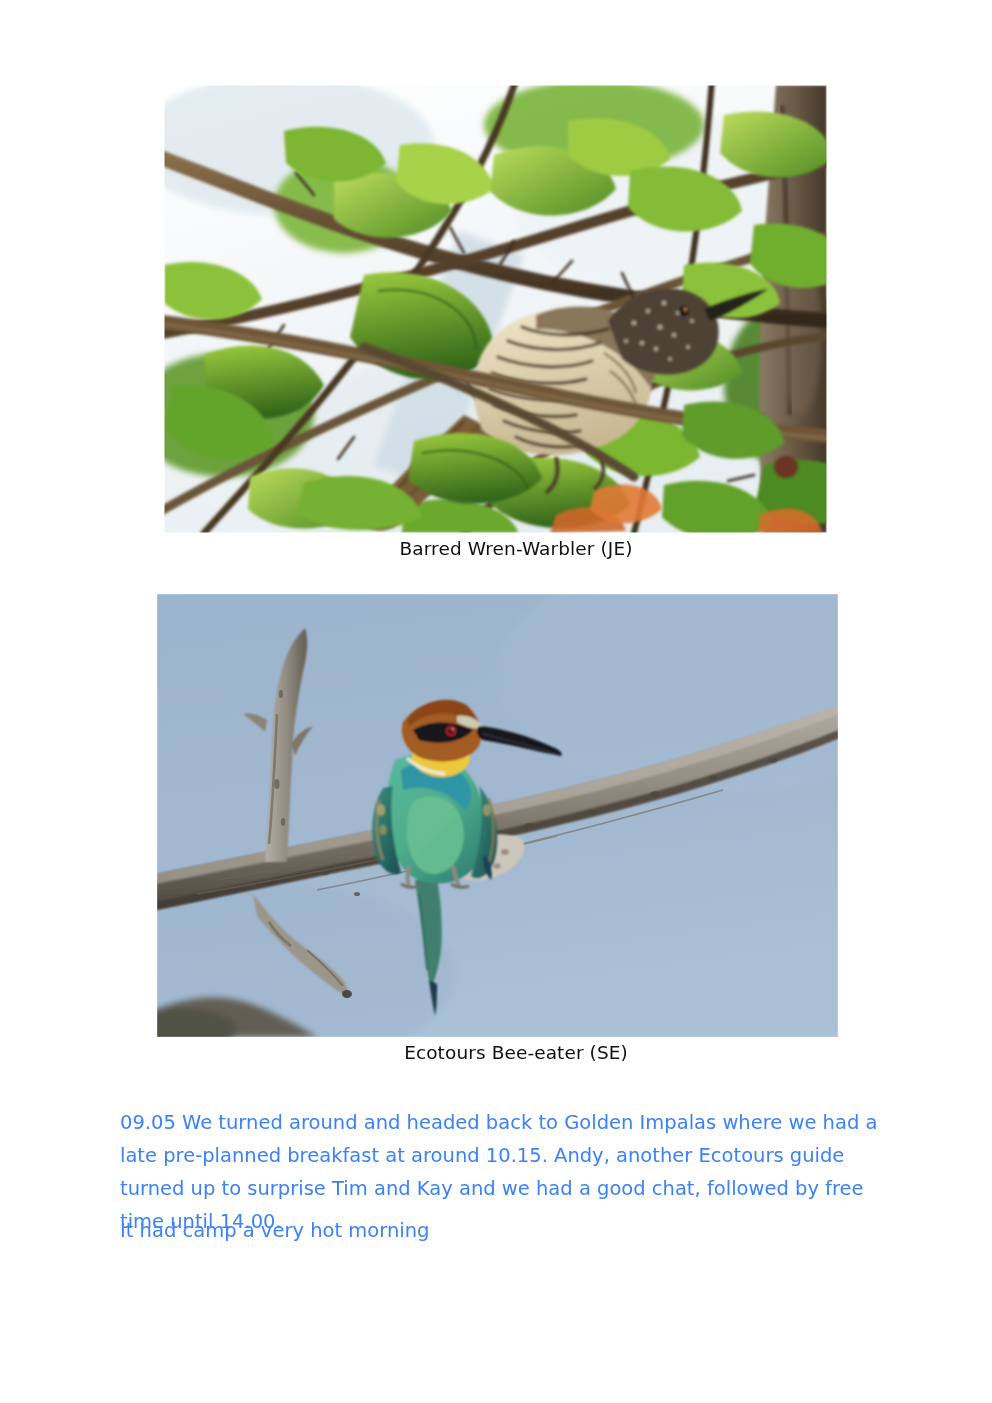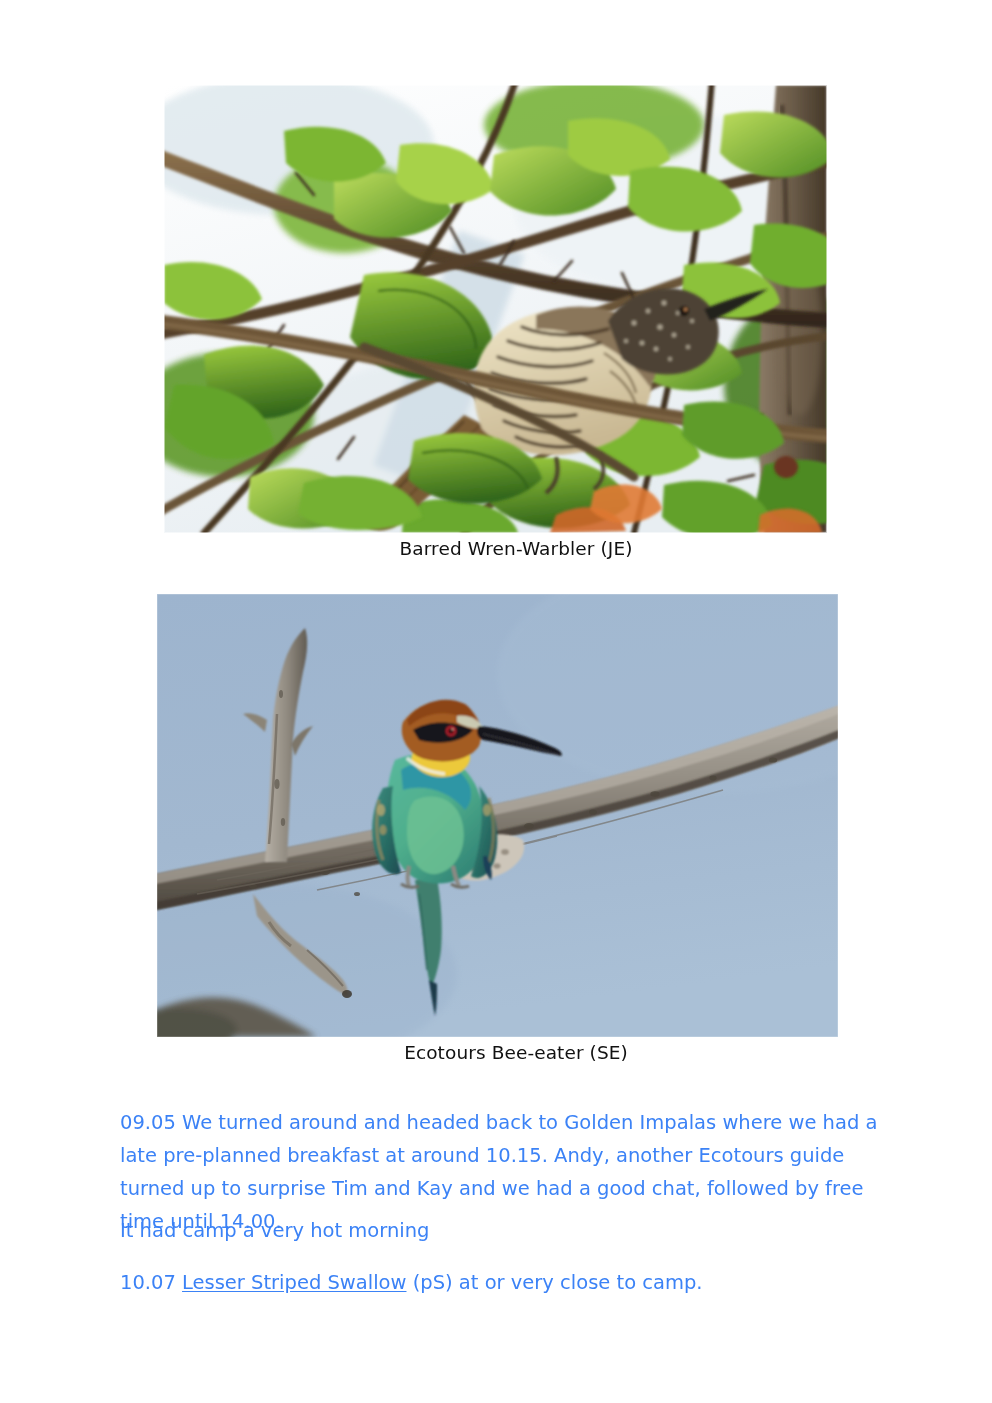--- a/index.html
+++ b/index.html
@@ -414,15 +414,14 @@
       </g>
     </svg>
   </div>
 
   <div class="caption" id="caption-european-bee-eater">Ecotours Bee-eater (SE)</div>
 
   <p class="body-text" id="paragraph-morning-return">09.05 We turned around and headed back to Golden Impalas where we had a late pre-planned breakfast at around 10.15. Andy, another Ecotours guide turned up to surprise Tim and Kay and we had a good chat, followed by free time until 14.00.</p>
 
   <p class="body-text" id="paragraph-hot-morning">It had camp a very hot morning</p>
 
-  <p class="body-text" id="paragraph-swallow-record"><span>10.07 </span><span class="species-underline">Lesser Striped Swallow</span><span> (pS) at or very close to camp.</span></p>
 
 </div>
 
 </body></html>

